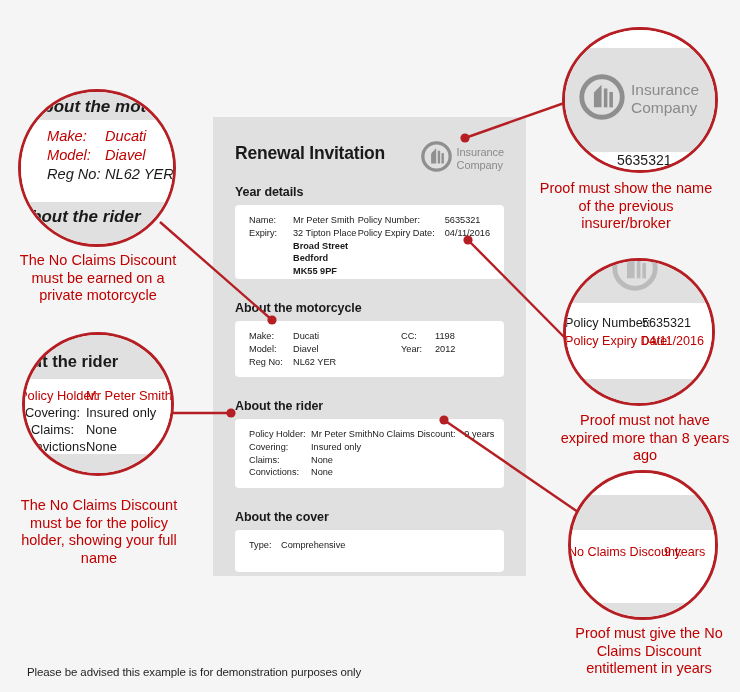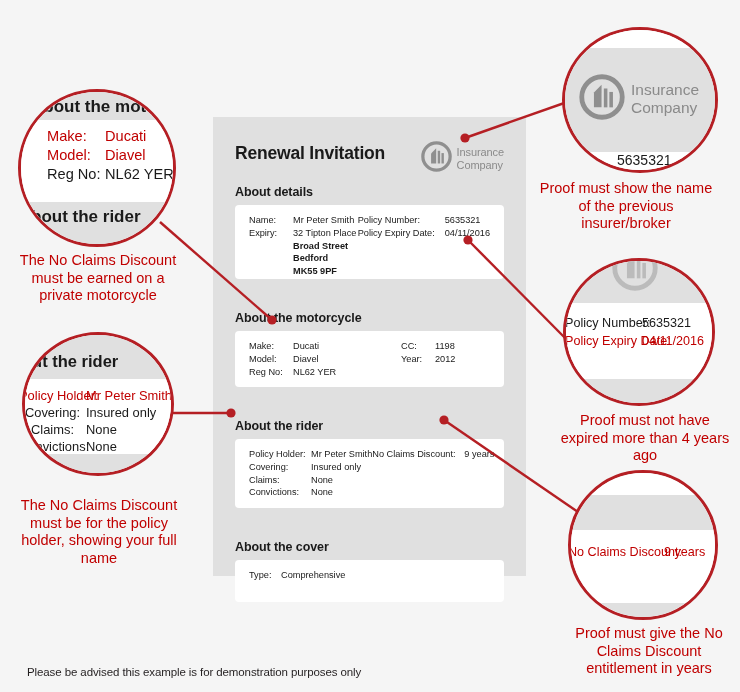--- a/index.html
+++ b/index.html
@@ -57,21 +57,21 @@
     font-size: 12.5px;
     font-weight: bold;
     color: #1a1a1a;
     margin: 0 0 6px 0;
     letter-spacing: -0.1px;
   }
   .white-card {
     background: #fff;
     border-radius: 4px;
     padding: 9px 14px;
-    margin-bottom: 32px;
+    margin-bottom: 22px;
     display: flex;
     box-sizing: border-box;
   }
   .col { display: block; }
   .col.left  { width: 152px; }
   .col.right { width: auto; }
   .kv {
     display: flex;
     font-size: 9.2px;
     line-height: 12.8px;
@@ -190,21 +190,21 @@
           <rect x="26.4" y="15.6" width="3.1" height="13.4" fill="#8f8f8f"></rect>
         </svg>
       </span>
       <span class="brand-text">
         <span>Insurance</span><br>
         <span>Company</span>
       </span>
     </div>
   </div>
 
-  <div class="section-head">About details</div>
+  <div class="section-head">Year details</div>
   <div class="white-card" style="height:74px;">
     <div class="col left">
       <div class="kv">
         <span class="k k-name">Name:</span>
         <span class="v">Mr Peter Smith</span>
       </div>
       <div class="kv">
         <span class="k k-name">Expiry:</span>
         <span class="v">32 Tipton Place</span>
       </div>
@@ -285,21 +285,21 @@
     <div class="col">
       <div class="kv">
         <span class="k k-type">Type:</span>
         <span class="v">Comprehensive</span>
       </div>
     </div>
   </div>
 </div>
 
 <div class="magnifier" style="left:18px; top:89px; width:158px; height:158px;">
-  <div class="mag-inner" style="width:158px;height:158px;">
+  <div class="mag-inner" style="width:158px;height:158px;font-style:italic;">
     <div class="zoomband" style="top:0; height:28px;"></div>
     <div class="zoomwhite" style="top:28px; height:82px;"></div>
     <div class="zoomband" style="top:110px; height:48px;"></div>
     <div class="zhead" style="left:10px; top:5px; font-size:17px;">About the motor</div>
     <div class="zrow" style="left:26px; top:36px; font-size:14.6px;">
       <span class="zk zred" style="width:58px;">Make:</span>
       <span class="zred">Ducati</span>
     </div>
     <div class="zrow" style="left:26px; top:55px; font-size:14.6px;">
       <span class="zk zred" style="width:58px;">Model:</span>
@@ -380,21 +380,21 @@
     <div class="zrow" style="left:-1px; top:55px; font-size:12.6px;">
       <span class="zk zblk" style="width:77px;">Policy Number:</span>
       <span class="zblk">5635321</span>
     </div>
     <div class="zrow" style="left:-1px; top:73px; font-size:12.6px;">
       <span class="zk zred" style="width:77px;">Policy Expiry Date:</span>
       <span class="zred">04/11/2016</span>
     </div>
   </div>
 </div>
-<div class="caption" style="left:557px; top:412px; width:176px;">Proof must not have expired more than 4 years ago</div>
+<div class="caption" style="left:557px; top:412px; width:176px;">Proof must not have expired more than 8 years ago</div>
 
 <div class="magnifier" style="left:568px; top:470px; width:150px; height:150px;">
   <div class="mag-inner" style="width:150px;height:150px;">
     <div class="zoomwhite" style="top:0; height:22px;"></div>
     <div class="zoomband" style="top:22px; height:35px;"></div>
     <div class="zoomwhite" style="top:57px; height:73px;"></div>
     <div class="zoomband" style="top:130px; height:20px;"></div>
     <div class="zrow" style="left:-3px; top:72px; font-size:12.6px;">
       <span class="zk zred" style="width:96px;">No Claims Discount:</span>
       <span class="zred">9 years</span>

